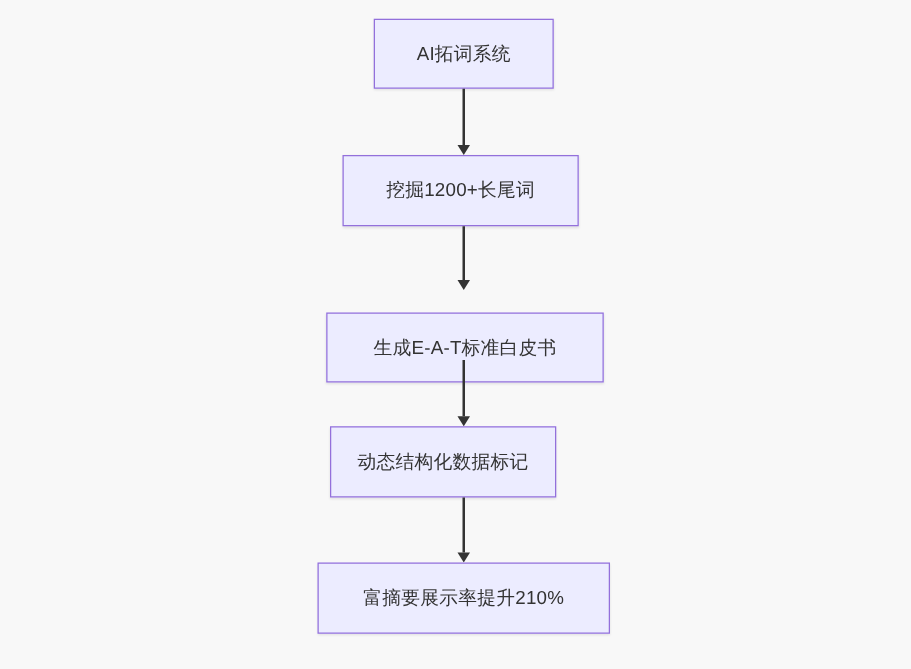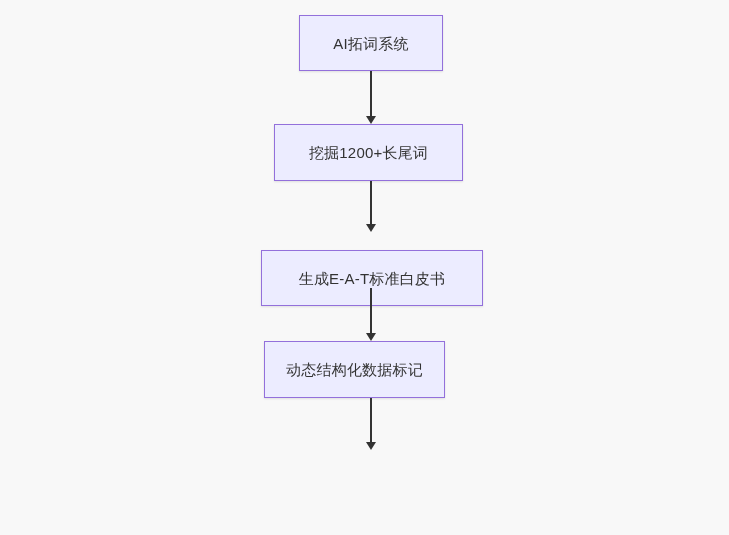--- a/index.html
+++ b/index.html
@@ -101,14 +101,17 @@
 
   <div class="node node-4">
     <span class="node-label">动态结构化数据标记</span>
   </div>
 
   <div class="edge edge-4">
     <div class="edge-line"></div>
     <div class="edge-head"></div>
   </div>
 
+  <div class="node node-5">
+    <span class="node-label">富摘要展示率提升210%</span>
+  </div>
 
 </div>
 
 </body></html>

